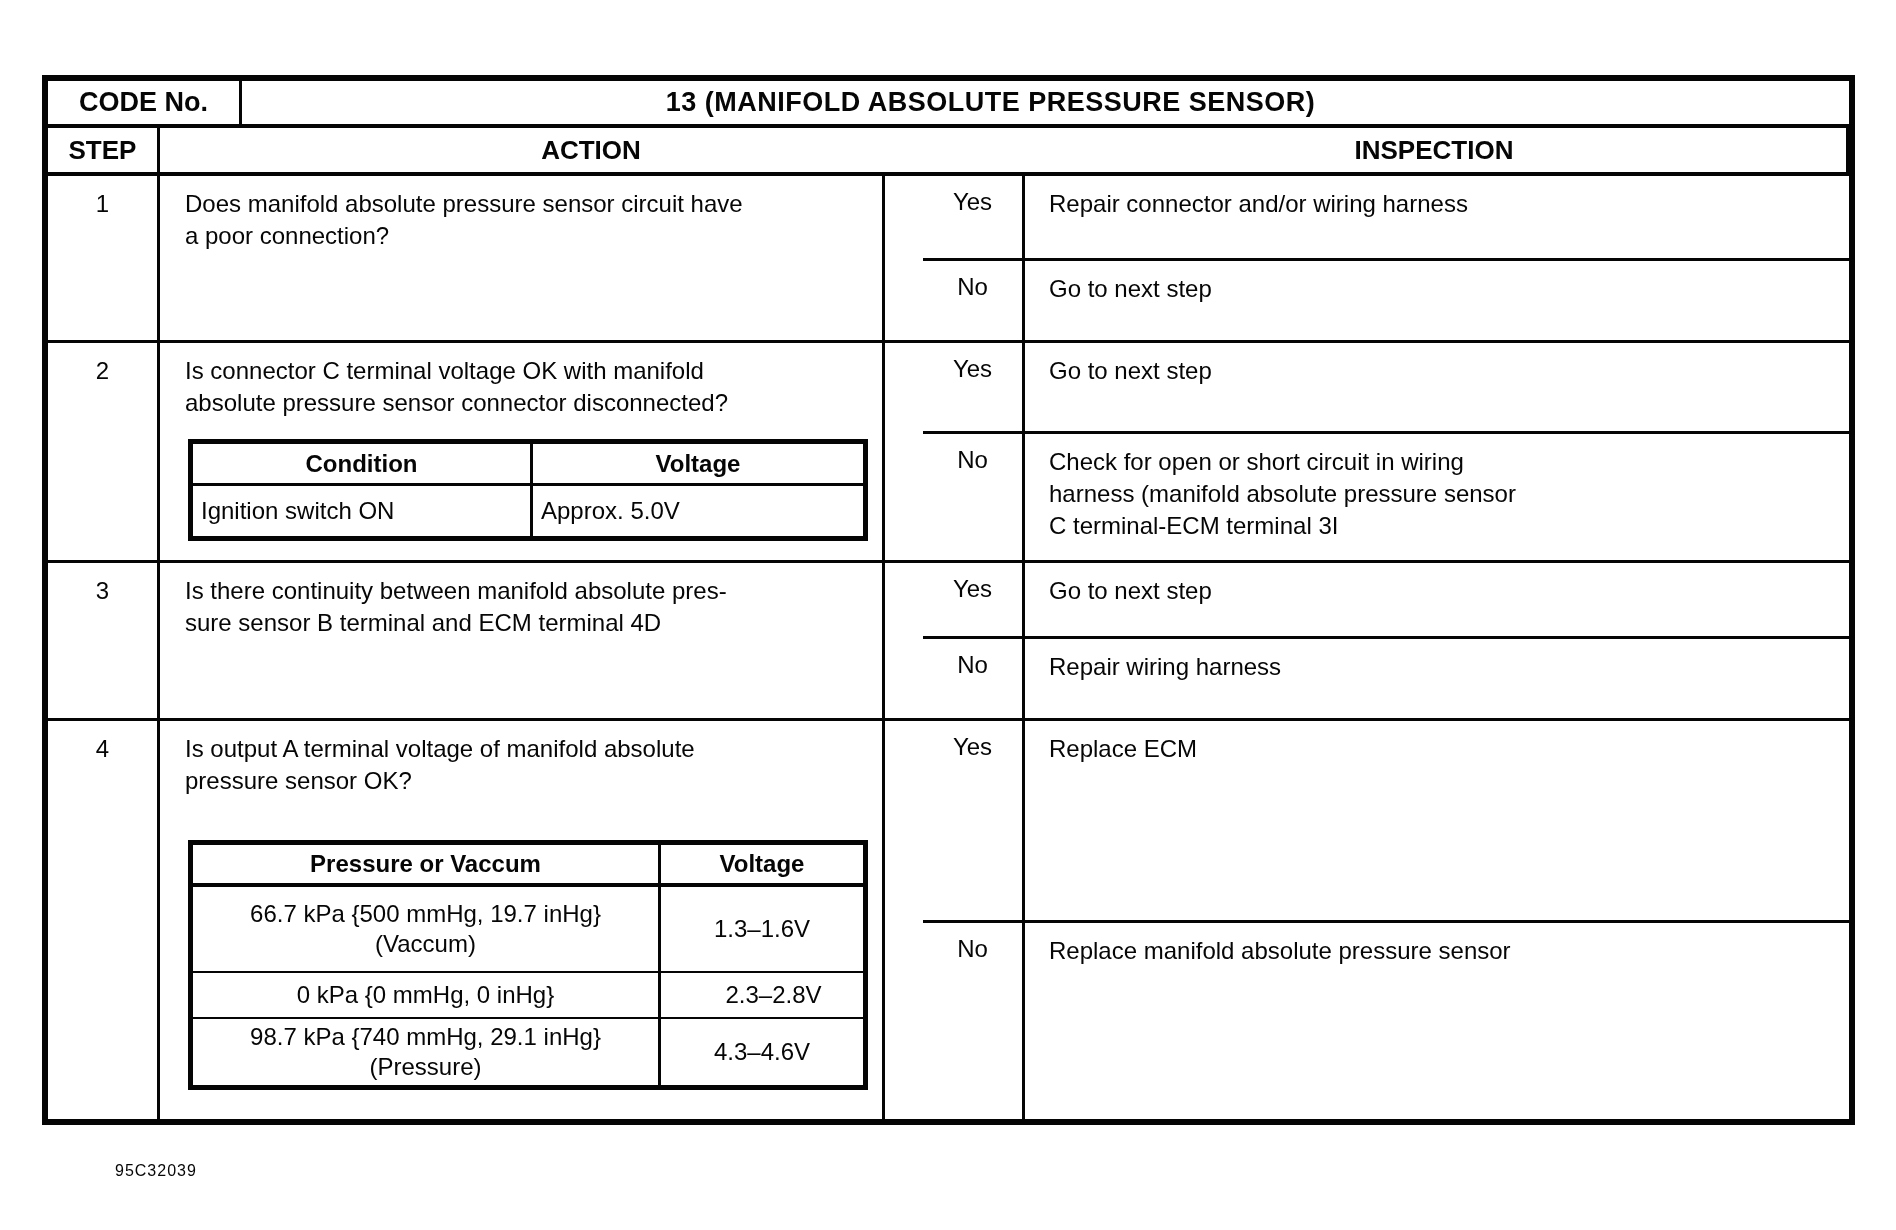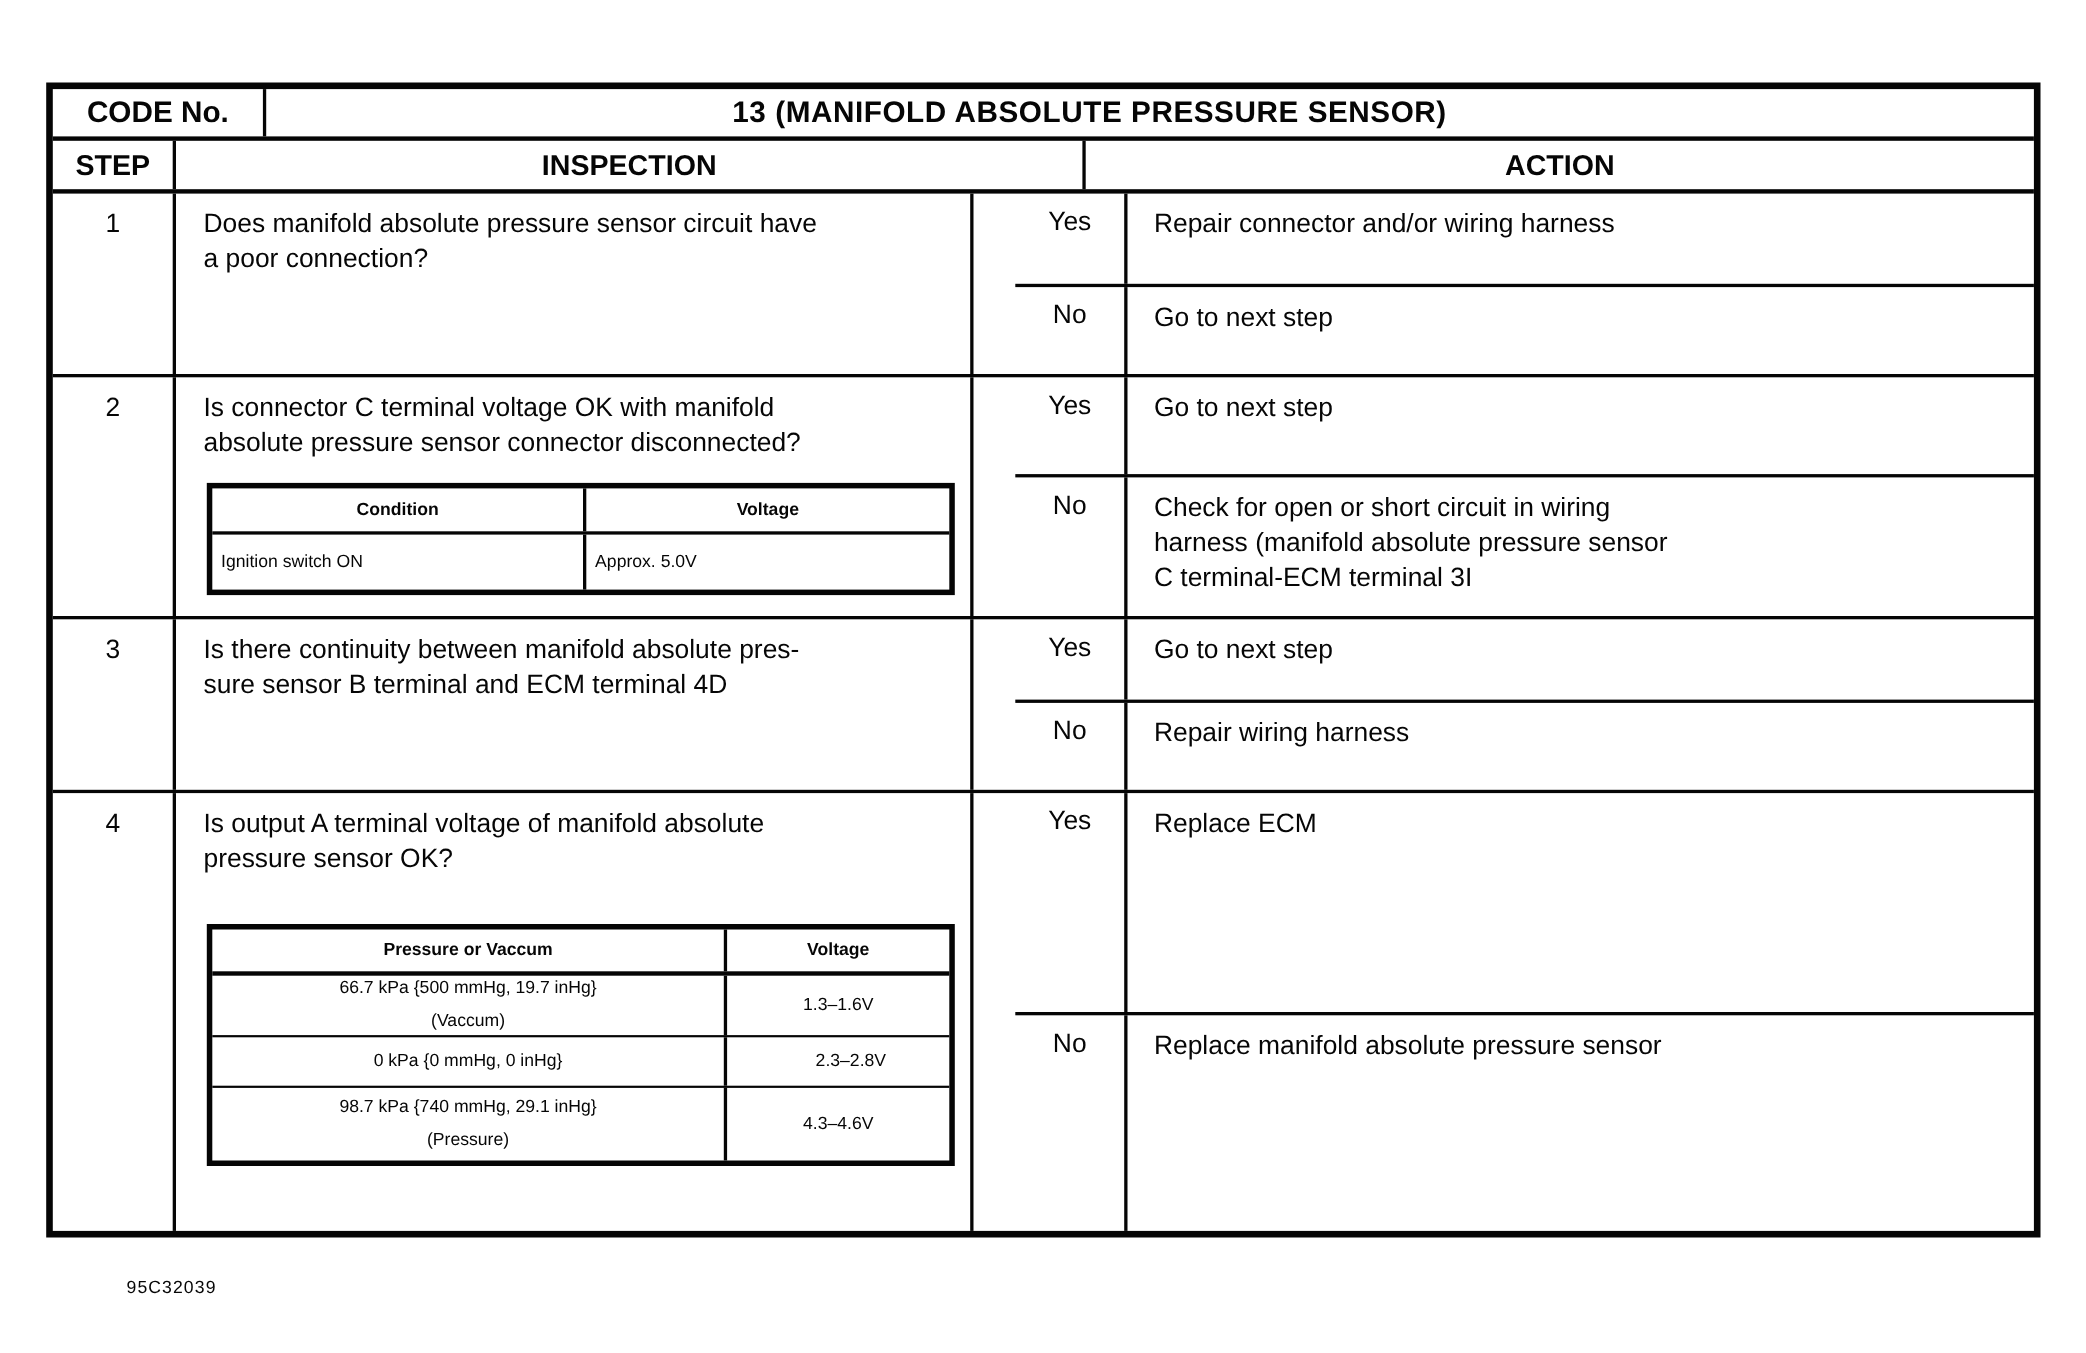--- a/index.html
+++ b/index.html
@@ -84,38 +84,38 @@
     width: 680px;
     margin-left: 28px;
     background: #fff;
   }
   .st-row { display: flex; border-bottom: 3px solid #050505; }
   .st-row:last-child { border-bottom: none; }
   .st-head .st-cell { font-weight: bold; }
   .st-cell {
     display: flex; flex-direction: column;
     align-items: center; justify-content: center;
-    font-size: 16px; line-height: 30px;
+    font-size: 24px; line-height: 30px;
     white-space: pre-line; text-align: center;
   }
   .st-cell.c1 { border-right: 3px solid #050505; }
   .st-cell.left { align-items: flex-start; text-align: left; padding-left: 8px; }
 
   #subtable2 { margin-top: 20px; }
   #subtable2 .c1 { width: 340px; }
   #subtable2 .c2 { flex: 1; }
   #subtable2 .st-head { height: 42px; border-bottom-width: 3px; }
   #subtable2 .st-row { height: 50px; }
   #subtable2 .st-row.st-head { height: 42px; }
 
   #subtable4 { margin-top: 43px; }
   #subtable4 .c1 { width: 468px; }
   #subtable4 .c2 { flex: 1; }
   #subtable4 .st-head { height: 42px; border-bottom-width: 4px; }
-  #subtable4 .r1 { height: 56px; border-bottom-width: 2px; }
+  #subtable4 .r1 { height: 86px; border-bottom-width: 2px; }
   #subtable4 .r2 { height: 46px; border-bottom-width: 2px; gap: 23px; }
   #subtable4 .r3 { height: 66px; }
 
   .footer-code {
     position: absolute;
     left: 115px; top: 1162px;
     font-size: 16px; letter-spacing: 1px;
   }
 </style>
 </head>
@@ -123,22 +123,22 @@
 
 <div class="dtable">
 
   <div class="frow row-title">
     <div class="cell-code-label">CODE No.</div>
     <div class="cell-code-title">13 (MANIFOLD ABSOLUTE PRESSURE SENSOR)</div>
   </div>
 
   <div class="frow row-header">
     <div class="h-cell h-step">STEP</div>
+    <div class="h-cell h-action">ACTION</div>
     <div class="h-cell h-insp">INSPECTION</div>
-    <div class="h-cell h-action">ACTION</div>
   </div>
 
   <div class="step-row" id="step1">
     <div class="c-step">1</div>
     <div class="c-insp">
       <div class="q">Does manifold absolute pressure sensor circuit have
 a poor connection?</div>
     </div>
     <div class="c-branches">
       <div class="branch first">

